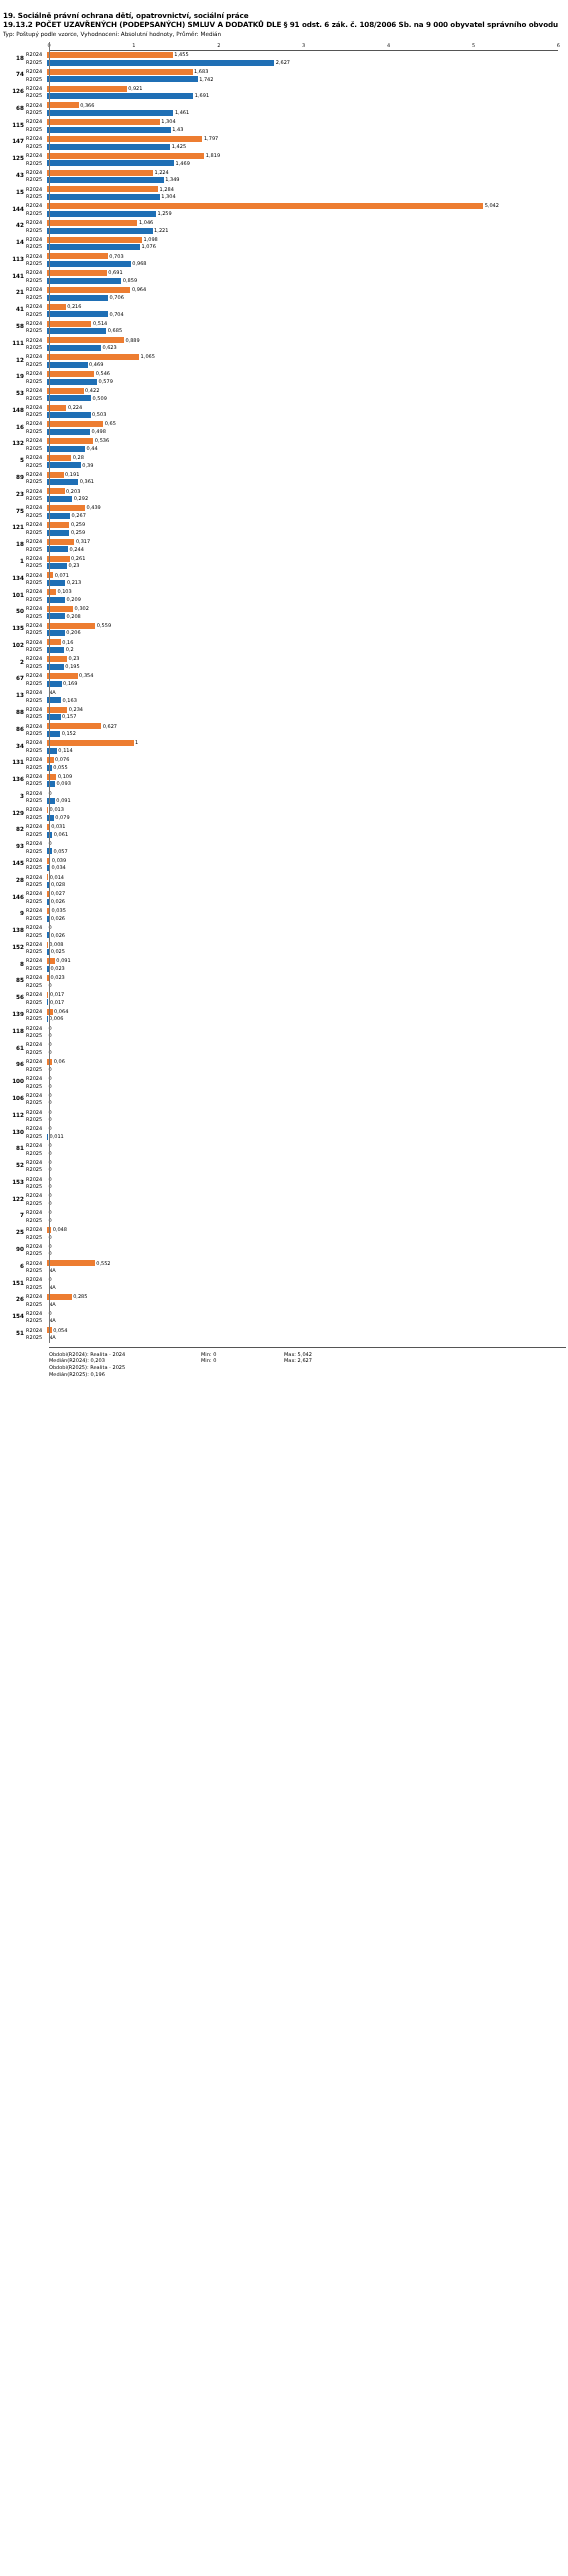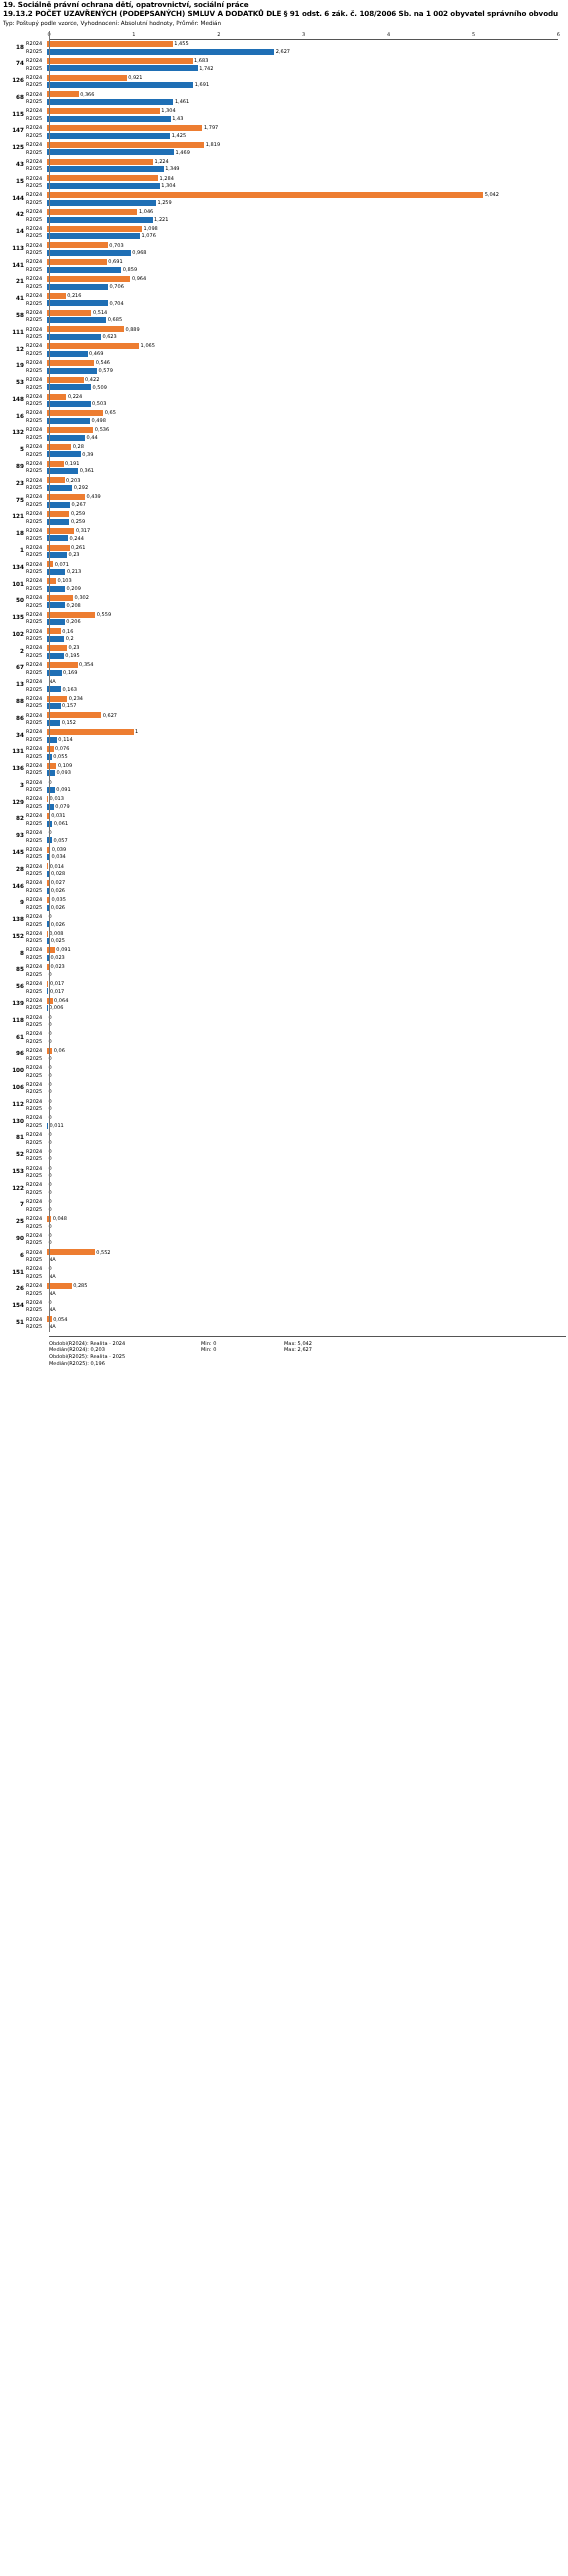--- a/index.html
+++ b/index.html
@@ -9,21 +9,21 @@
     background: #ffffff;
     width: 569px;
   }
   body {
     font-family: "DejaVu Sans", sans-serif;
     color: #000000;
   }
   #page {
     width: 569px;
     position: relative;
-    padding: 1px 3px 3px 3px;
+    padding: 12px 3px 3px 3px;
   }
   .hdr {
     font-size: 7.2px;
     line-height: 8.7px;
     font-weight: bold;
     white-space: pre;
     letter-spacing: -0.1px;
   }
   .subhdr {
     font-size: 5.7px;
@@ -126,21 +126,21 @@
   .fc1 { width: 152px; }
   .fc2 { width: 83px; }
   .fc3 { width: 83px; }
 </style>
 </head>
 <body>
 
 <div id="page">
 
   <div class="hdr">19. Sociálně právní ochrana dětí, opatrovnictví, sociální práce</div>
-  <div class="hdr">19.13.2 POČET UZAVŘENÝCH (PODEPSANÝCH) SMLUV A DODATKŮ DLE § 91 odst. 6 zák. č. 108/2006 Sb. na 1 002 obyvatel správního obvodu</div>
+  <div class="hdr">19.13.2 POČET UZAVŘENÝCH (PODEPSANÝCH) SMLUV A DODATKŮ DLE § 91 odst. 6 zák. č. 108/2006 Sb. na 9 000 obyvatel správního obvodu</div>
   <div class="subhdr">Typ: Poštupý podle vzorce, Vyhodnocení: Absolutní hodnoty, Průměr: Medián</div>
 
   <div class="chart-area">
     <div class="axis-top" id="axis-top">
         <span class="tick" style="left: 0%;">0</span>
         <span class="tick" style="left: 16.6667%;">1</span>
         <span class="tick" style="left: 33.3333%;">2</span>
         <span class="tick" style="left: 50%;">3</span>
         <span class="tick" style="left: 66.6667%;">4</span>
         <span class="tick" style="left: 83.3333%;">5</span>

